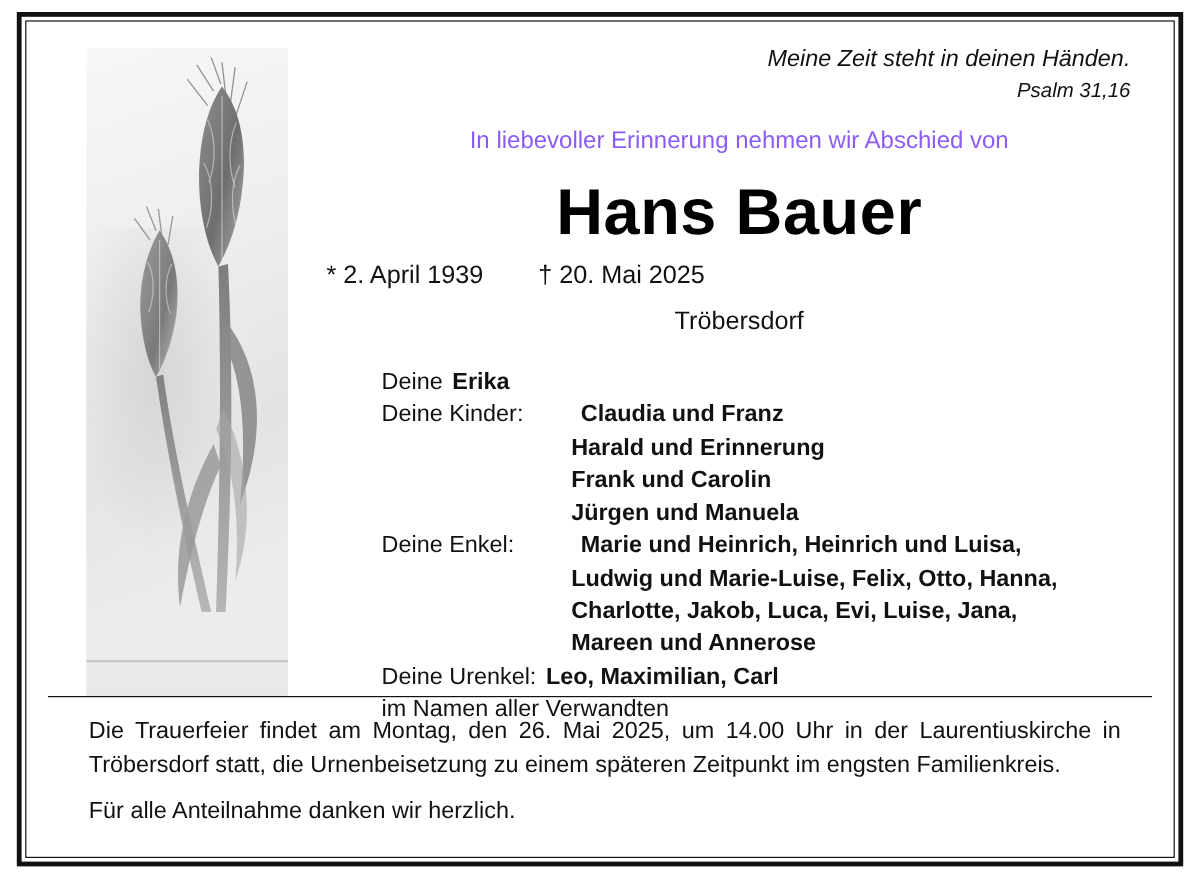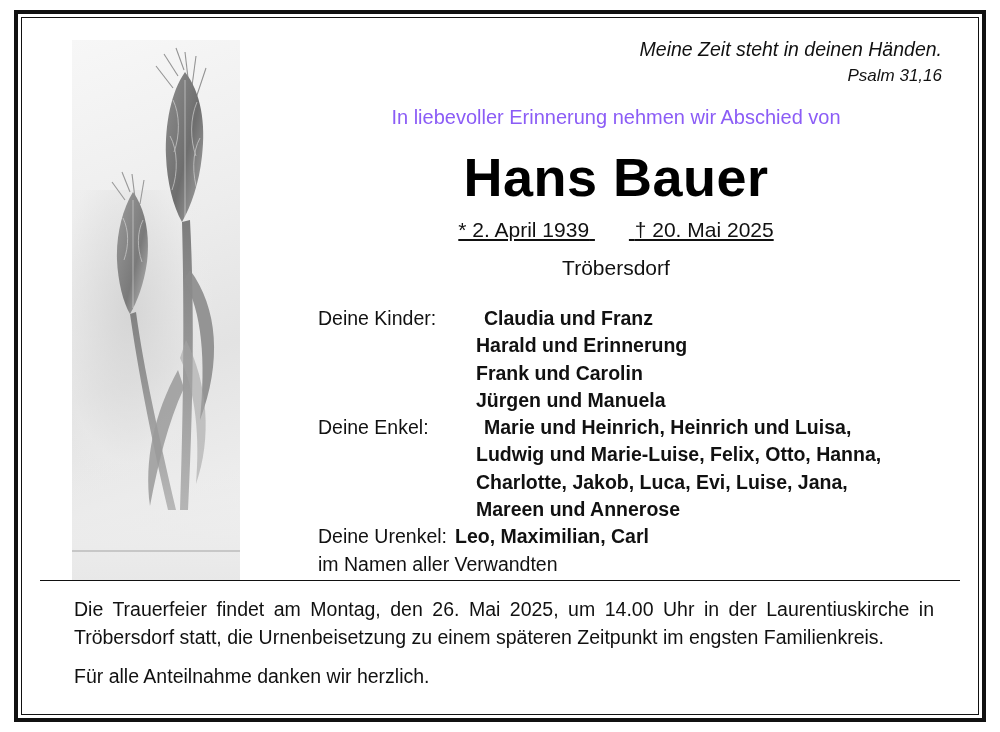--- a/index.html
+++ b/index.html
@@ -121,24 +121,22 @@
     font-size: 54px;
     font-weight: bold;
     letter-spacing: 0.5px;
     color: #000;
   }
   .dates {
     position: absolute;
     left: 232px;
     top: 190px;
     width: 688px;
-    text-align: center;
     font-size: 21px;
     color: #111;
-    text-decoration: underline;
   }
   .dates .gap { display: inline-block; width: 34px; }
   .place {
     position: absolute;
     left: 232px;
     top: 228px;
     width: 688px;
     text-align: center;
     font-size: 21px;
     color: #111;
@@ -281,20 +279,24 @@
     <div class="dates">
       <span>* 2. April 1939</span>
       <span class="gap"></span>
       <span>† 20. Mai 2025</span>
     </div>
 
     <div class="place">Tröbersdorf</div>
 
     <div class="family">
 
+      <div class="fam-row">
+        <span class="fam-label">Deine</span>
+        <span class="fam-names">Erika</span>
+      </div>
 
       <div class="fam-row">
         <span class="fam-label w1">Deine Kinder:</span>
         <span class="fam-names">Claudia und Franz</span>
       </div>
       <div class="fam-cont">Harald und Erinnerung</div>
       <div class="fam-cont">Frank und Carolin</div>
       <div class="fam-cont">Jürgen und Manuela</div>
 
       <div class="fam-row">

